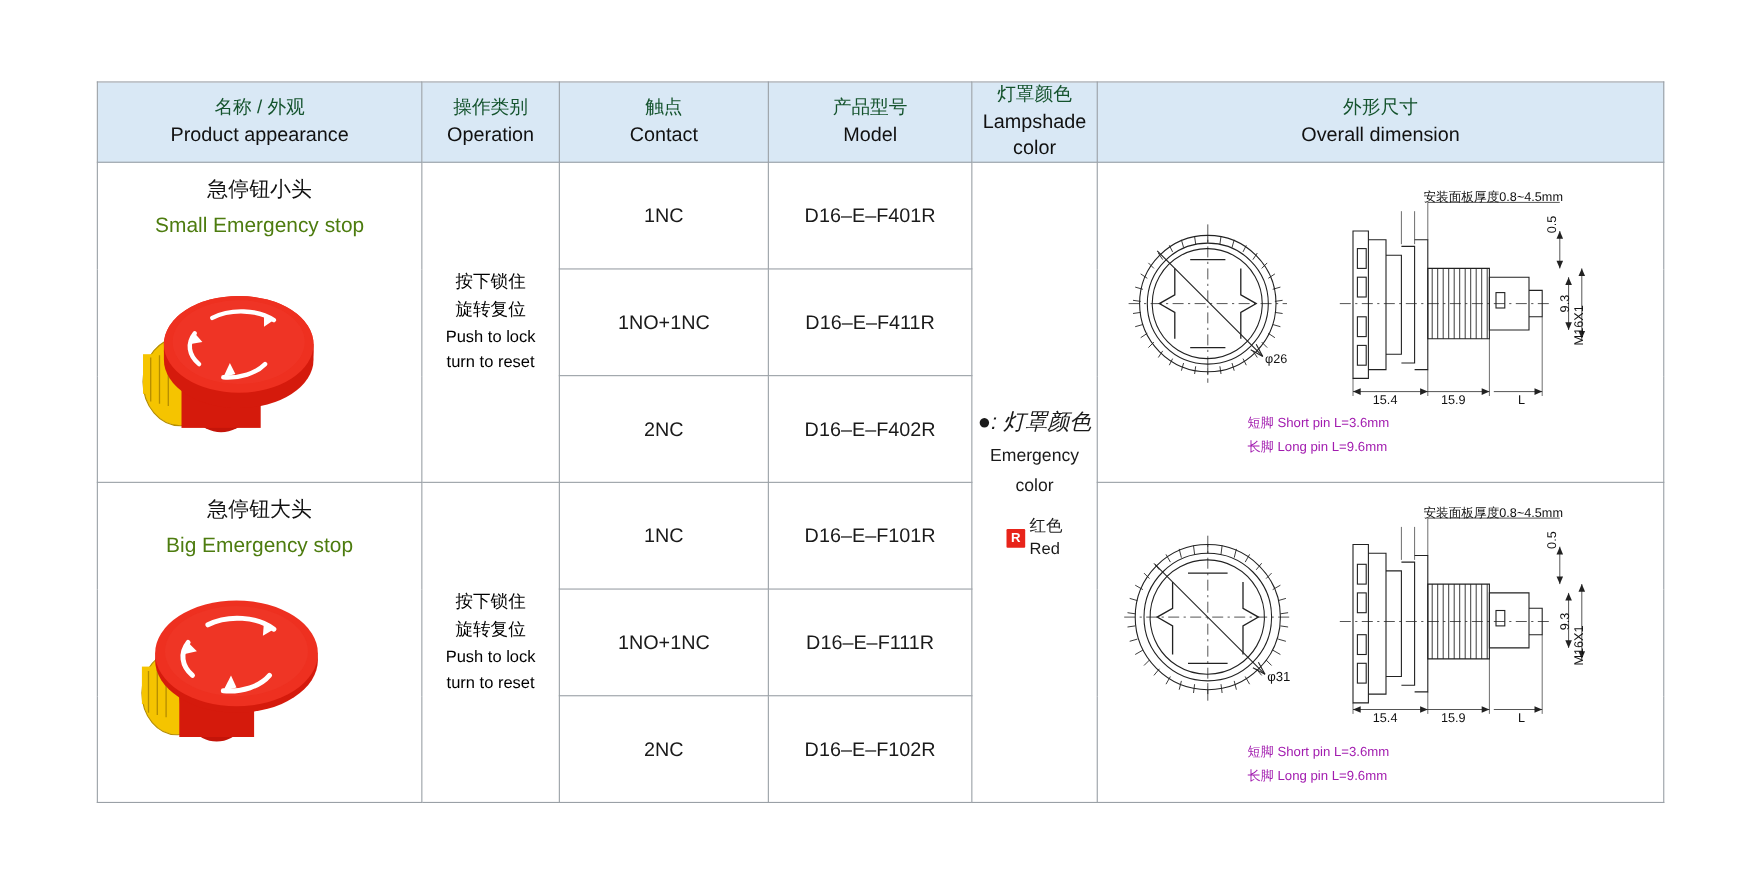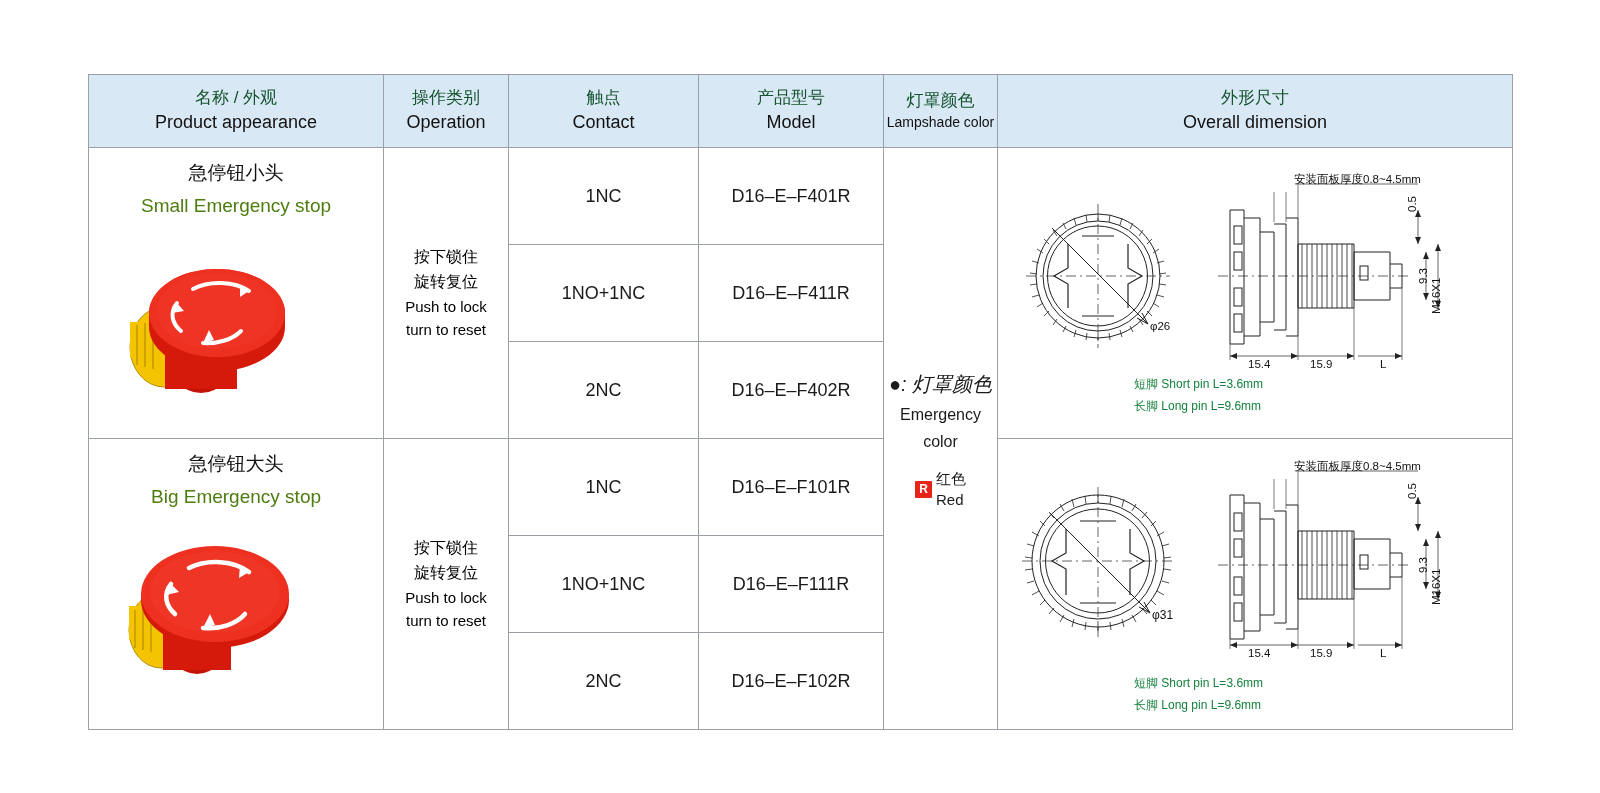--- a/index.html
+++ b/index.html
@@ -60,21 +60,21 @@
     vertical-align:middle;margin-right:4px;border-radius:1px;
   }
   .lamp-red-wrap{margin-top:14px;font-size:15px;line-height:1.35;text-align:center;}
   .lamp-red-wrap .lbl{display:inline-block;vertical-align:middle;text-align:left;}
 
   .dim-cell{position:relative;height:290px;padding:0;}
   .dim-inner{position:relative;width:515px;height:290px;}
 
   
   .d-txt{position:absolute;font-size:11.5px;color:#111;white-space:nowrap;}
-  .pinnote{position:absolute;font-size:12px;color:#15803d;white-space:nowrap;}
+  .pinnote{position:absolute;font-size:12px;color:#a21caf;white-space:nowrap;}
 
   svg{display:block;}
 
   
   .btn-img{position:relative;width:230px;height:200px;margin-top:6px;}
 </style>
 </head>
 <body>
 
 <div class="sheet">
@@ -100,21 +100,21 @@
         <th>
           <div class="hdr-cn">触点</div>
           <div class="hdr-en">Contact</div>
         </th>
         <th>
           <div class="hdr-cn">产品型号</div>
           <div class="hdr-en">Model</div>
         </th>
         <th>
           <div class="hdr-cn">灯罩颜色</div>
-          <div class="hdr-en" style="font-size:14px">Lampshade color</div>
+          <div class="hdr-en" style="font-size:18px">Lampshade color</div>
         </th>
         <th>
           <div class="hdr-cn">外形尺寸</div>
           <div class="hdr-en">Overall dimension</div>
         </th>
       </tr>
     </thead>
     <tbody>
 
       <tr>

